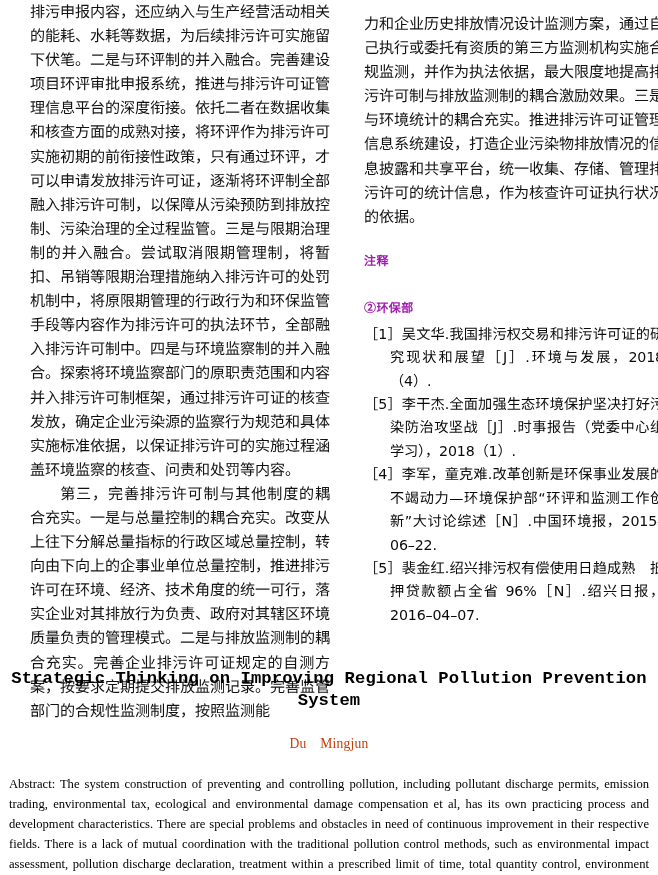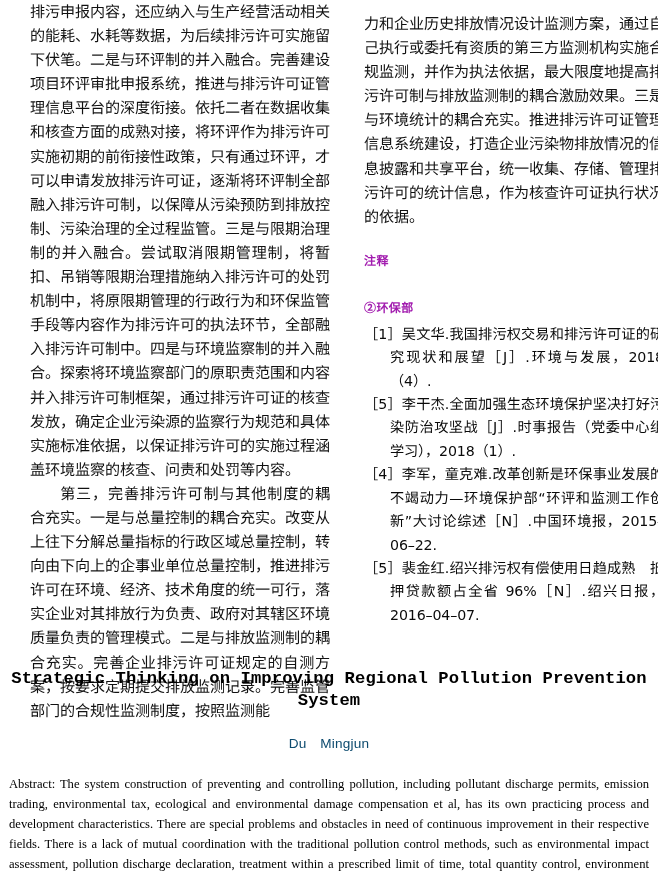--- a/index.html
+++ b/index.html
@@ -100,26 +100,26 @@
     font-family: Liberation Mono, monospace;
     font-weight: bold;
     font-size: 17.2px;
     line-height: 22px;
     text-align: center;
     margin: 8px 0 0 0;
     color: #000;
     letter-spacing: 0.1px;
   }
   .en-author {
-    font-family: Liberation Sans, sans-serif;
+    font-family: Liberation Serif, serif;
     font-size: 13.6px;
     line-height: 18px;
     text-align: center;
     margin: 23px 0 0 0;
-    color: #0c4a6e;
+    color: #c2410c;
     letter-spacing: 0.2px;
   }
   .en-abstract {
     font-family: "Liberation Serif", "DejaVu Serif", serif;
     font-size: 12.6px;
     line-height: 19.9px;
     text-align: justify;
     margin: 22px 9px 0 9px;
     color: #000;
   }

